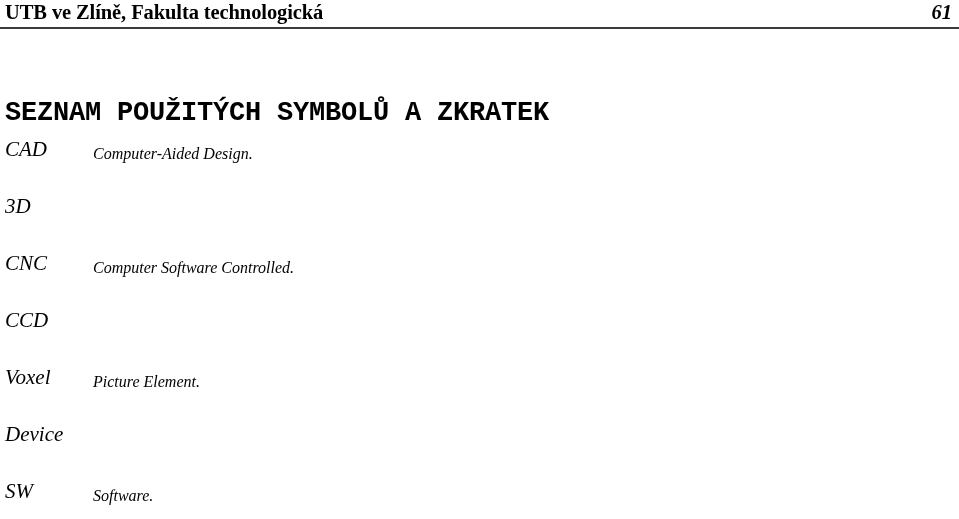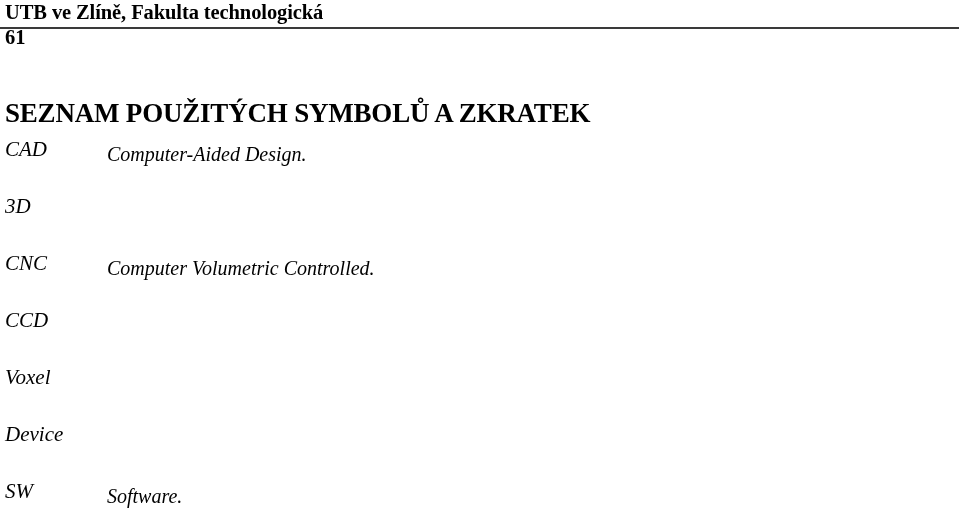--- a/index.html
+++ b/index.html
@@ -27,52 +27,52 @@
   }
   .page-header-inner {
     position: absolute;
     left: 5px;
     right: 7px;
     top: 0;
     height: 26px;
     display: flex;
     align-items: flex-start;
     justify-content: space-between;
-    flex-direction: column;
   }
   .header-title {
     font-family: "Liberation Serif", "DejaVu Serif", serif;
     font-weight: bold;
     font-size: 20.5px;
     line-height: 25px;
     letter-spacing: -0.1px;
     white-space: nowrap;
   }
   .header-pageno {
     font-family: "Liberation Serif", "DejaVu Serif", serif;
     font-weight: bold;
     font-size: 20.5px;
     line-height: 25px;
     white-space: nowrap;
+    font-style: italic;
   }
   .header-rule {
     position: absolute;
     left: 0;
     top: 27px;
     width: 959px;
     height: 2px;
     background: #3a3a3a;
   }
 
   
   .section-title {
     position: absolute;
     left: 5px;
     top: 79px;
-    font-family: Liberation Serif, serif;
+    font-family: Liberation Mono, monospace;
     font-weight: bold;
     font-size: 27px;
     line-height: 32px;
     letter-spacing: -0.2px;
     white-space: nowrap;
   }
 
   
   .abbrev-list {
     position: absolute;
@@ -88,23 +88,23 @@
   .abbrev-term {
     position: absolute;
     left: 5px;
     top: 0;
     font-size: 21px;
     line-height: 26px;
     white-space: nowrap;
   }
   .abbrev-def {
     position: absolute;
-    left: 107px;
+    left: 93px;
     top: 5px;
-    font-size: 20px;
+    font-size: 16px;
     line-height: 26px;
     white-space: nowrap;
   }
 </style>
 </head>
 <body>
 
 <div class="page-header">
   <div class="page-header-inner">
     <span class="header-title">UTB ve Zlíně, Fakulta technologická</span>
@@ -121,29 +121,30 @@
     <span class="abbrev-term">CAD</span>
     <span class="abbrev-def">Computer-Aided Design.</span>
   </div>
 
   <div class="abbrev-row">
     <span class="abbrev-term">3D</span>
   </div>
 
   <div class="abbrev-row">
     <span class="abbrev-term">CNC</span>
-    <span class="abbrev-def">Computer Volumetric Controlled.</span>
+    <span class="abbrev-def">Computer Software Controlled.</span>
   </div>
 
   <div class="abbrev-row">
     <span class="abbrev-term">CCD</span>
   </div>
 
   <div class="abbrev-row">
     <span class="abbrev-term">Voxel</span>
+    <span class="abbrev-def">Picture Element.</span>
   </div>
 
   <div class="abbrev-row">
     <span class="abbrev-term">Device</span>
   </div>
 
   <div class="abbrev-row">
     <span class="abbrev-term">SW</span>
     <span class="abbrev-def">Software.</span>
   </div>

